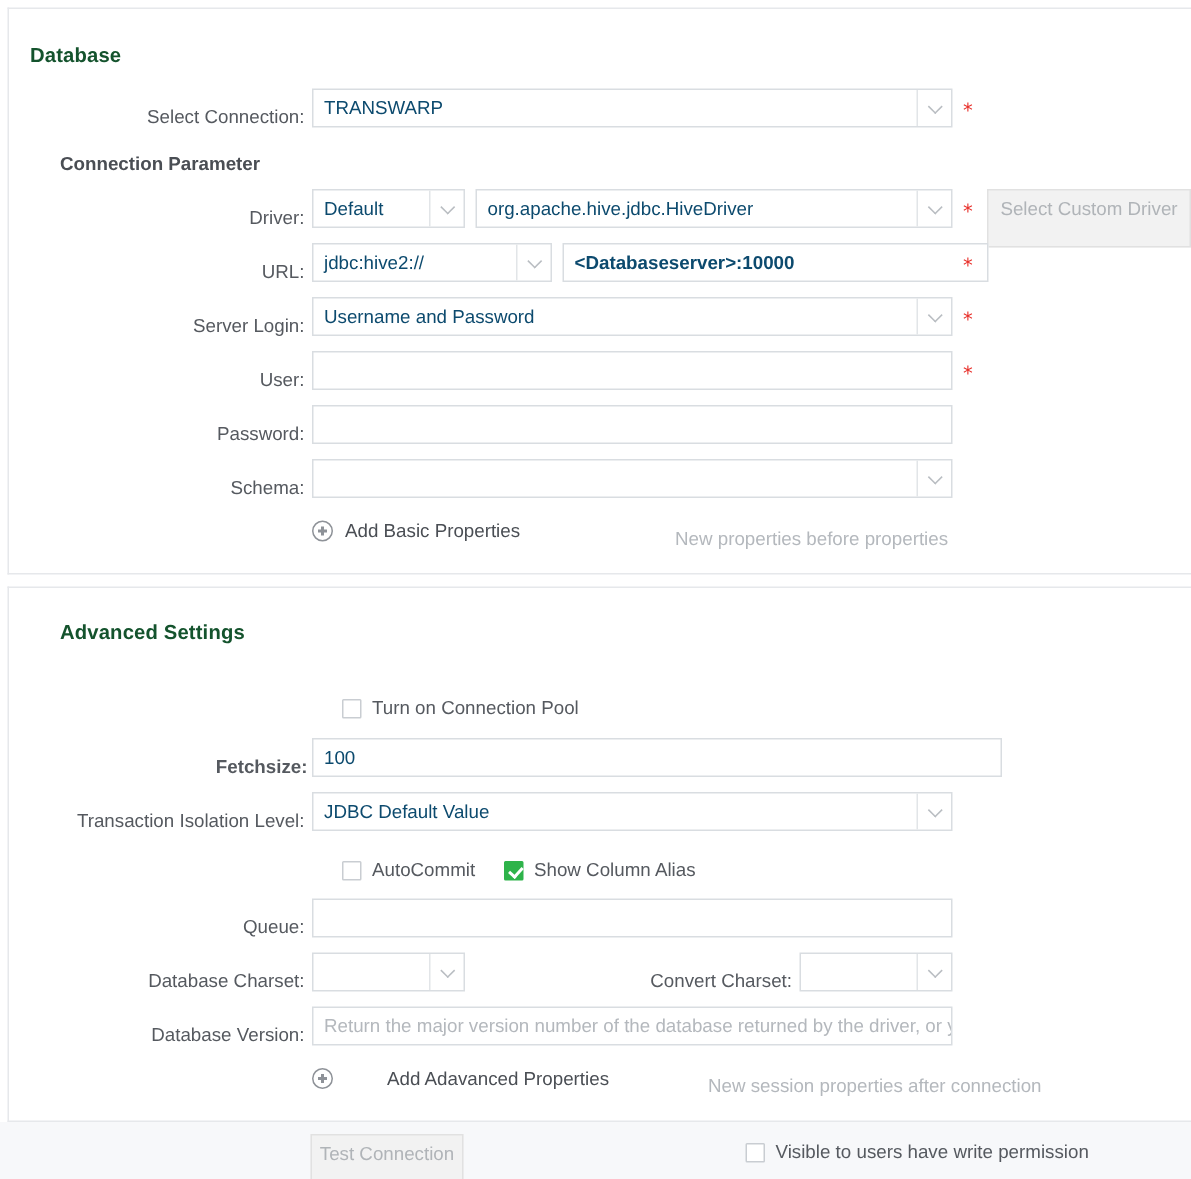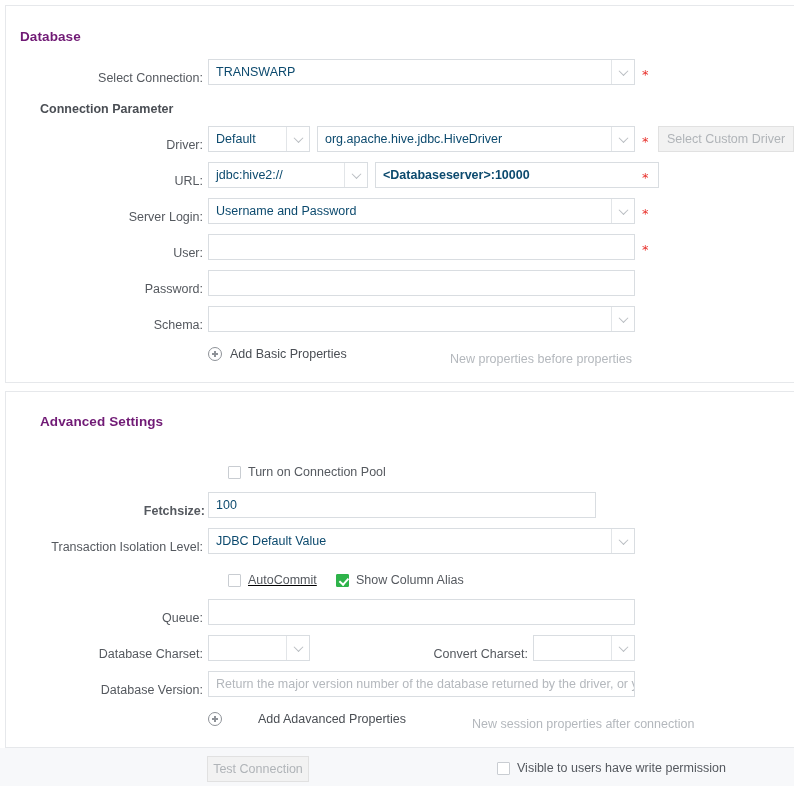--- a/index.html
+++ b/index.html
@@ -27,21 +27,21 @@
     position: absolute;
     left: 0; top: 748px; width: 794px; height: 38px;
     background: #f7f8fa;
   }
 
   
   .section-title {
     position: absolute;
     font-size: 13.5px;
     font-weight: bold;
-    color: #701a75;
+    color: #14532d;
     letter-spacing: .1px;
     white-space: nowrap;
   }
   .sub-title {
     position: absolute;
     font-size: 12.5px;
     font-weight: bold;
     color: #4a4e54;
     white-space: nowrap;
   }
@@ -96,21 +96,21 @@
 
   
   .btn {
     position: absolute;
     background: #f2f2f2;
     border: 1px solid #e1e1e1;
     color: #b0b4b8;
     font-size: 12.5px;
     text-align: center;
     line-height: 24px;
-    height: 26px;
+    height: 39px;
     white-space: nowrap;
     cursor: default;
   }
 
   
   .cb-wrap {
     position: absolute;
     display: flex;
     align-items: center;
     white-space: nowrap;
@@ -261,33 +261,33 @@
 <div class="panel" id="panel-advanced">
 
   <div class="section-title" style="left:34px; top:22px;">Advanced Settings</div>
 
   <div class="cb-wrap" style="left:202px; top:73px;">
     <span class="cb"></span>
     <span class="cb-label">Turn on Connection Pool</span>
   </div>
 
   <div class="lbl" style="left:2px; top:111px; width:197px;font-weight:bold;">Fetchsize:</div>
-  <div class="field" style="left:202px; top:100px; width:388px;">
+  <div class="field" style="left:202px; top:100px; width:460px;">
     <span>100</span>
   </div>
 
   <div class="lbl" style="left:0px; top:147px; width:197px;">Transaction Isolation Level:</div>
   <div class="field select" style="left:202px; top:136px; width:427px;">
     <span>JDBC Default Value</span>
     <span class="caret-box">
         <i class="caret"></i>
       </span>
   </div>
 
-  <div class="cb-wrap" style="left:202px; top:181px;text-decoration:underline;">
+  <div class="cb-wrap" style="left:202px; top:181px;">
     <span class="cb"></span>
     <span class="cb-label">AutoCommit</span>
   </div>
   <div class="cb-wrap" style="left:310px; top:181px;">
     <span class="cb checked"></span>
     <span class="cb-label">Show Column Alias</span>
   </div>
 
   <div class="lbl" style="left:0px; top:218px; width:197px;">Queue:</div>
   <div class="field" style="left:202px; top:207px; width:427px;">

